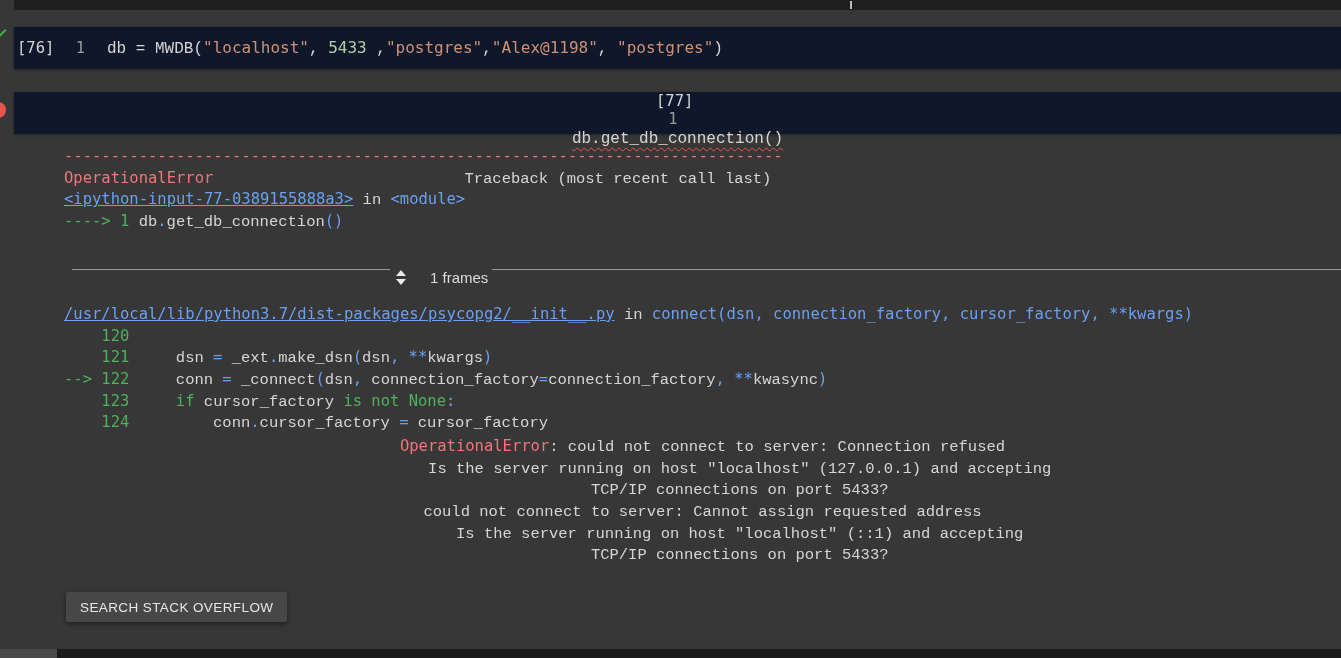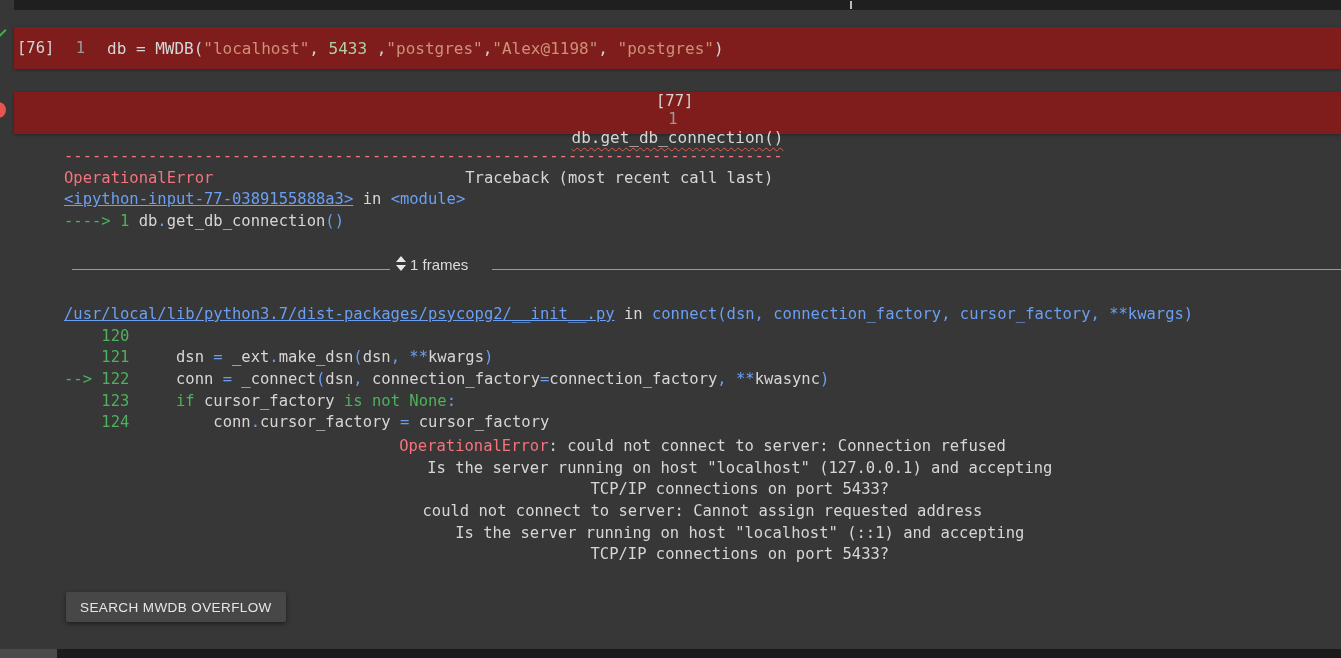--- a/index.html
+++ b/index.html
@@ -6,21 +6,21 @@
   html,body { width:1341px; height:658px; overflow:hidden; }
   body { background:#373737; font-family:"DejaVu Sans Mono","Liberation Mono",monospace; }
 
   .page { position:relative; width:1341px; height:658px; overflow:hidden; }
 
   
   .prev-cell { position:absolute; left:14px; right:0; top:0; height:10px; background:#1f1f1f; }
   .prev-cursor { position:absolute; left:836px; top:1px; width:2px; height:8px; background:#b9b9b9; }
 
   
-  .cell { position:absolute; left:14px; right:0; height:42px; background:#7f1d1d;
+  .cell { position:absolute; left:14px; right:0; height:42px; background:#0f172a;
           box-shadow:0 1px 3px rgba(0,0,0,.35); display:flex; align-items:center; }
   .cell-76 { top:27px; }
   .cell-77 { top:92px;flex-direction:column; }
   .exec-label { color:#d4d4d4; font-size:15.5px; margin-left:3px; width:46px; }
   .gutter-lineno { color:#9b9b9b; font-size:15.5px; width:22px; text-align:right; margin-right:22px; }
   .code-line { font-size:16px; white-space:pre; }
   .squiggle { text-decoration:underline wavy #e4574f 1px; text-underline-offset:4px; }
 
   
   .status-ok { position:absolute; left:-7px; top:29px; width:13px; height:7px;
@@ -30,35 +30,35 @@
                 border-radius:50%; background:#e8544e; }
 
   
   .out { position:absolute; left:64px; right:0; font-size:15.5px; line-height:21.7px;
          white-space:pre; color:#d6d6d6; }
   .out-header { top:146px; }
   .out-frame  { top:284px;margin-top:20px; }
   .out-error  { top:436px;text-align:center; }
   .line { height:21.7px; }
 
-  .tok-fg   { color:#d6d6d6; }
+  .tok-fg   { color:#d6d6d6;font-family:Liberation Mono, monospace; }
   .tok-red  { color:#f4737d; }
   .tok-green{ color:#4eb15c; }
   .tok-blue { color:#6b9ff2; }
   .tok-link { color:#6b9ff2; text-decoration:underline; cursor:pointer; }
   .tok-str  { color:#ce9178; }
   .tok-num  { color:#b5cea8; }
 
   
   .frames-bar { position:absolute; left:0; right:0; top:256px; height:26px; }
   .frames-rule { position:absolute; top:13px; height:1px; background:#9a9a9a; }
   .rule-left  { left:72px; width:318px; }
   .rule-right { left:492px; right:0; }
-  .frames-toggle { position:absolute; left:396px; top:0; height:26px; display:flex;
-                   align-items:flex-start; gap:4px; cursor:pointer; }
+  .frames-toggle { position:absolute; left:396px; top:8px; height:26px; display:flex;
+                   align-items:center; gap:24px; cursor:pointer; }
   .unfold-icon { display:flex; flex-direction:column; gap:3px; }
   .unfold-icon .tri-up   { width:0; height:0; border-left:5px solid transparent;
                            border-right:5px solid transparent; border-bottom:6px solid #e8e8e8; }
   .unfold-icon .tri-down { width:0; height:0; border-left:5px solid transparent;
                            border-right:5px solid transparent; border-top:6px solid #e8e8e8; }
   .frames-label { font-family:"Liberation Sans","DejaVu Sans",sans-serif; font-size:15px;
                   color:#dcdcdc; }
 
   
   .so-button { position:absolute; left:66px; top:592px; height:30px; padding:0 14px;
@@ -106,18 +106,18 @@
       </span>
       <span class="frames-label">1 frames</span>
     </div>
     <div class="frames-rule rule-right"></div>
   </div>
 
   <div class="out out-frame"><div class="line"><span class="tok-link">/usr/local/lib/python3.7/dist-packages/psycopg2/__init__.py</span><span class="tok-fg"> in </span><span class="tok-blue">connect(dsn, connection_factory, cursor_factory, **kwargs)</span></div><div class="line"><span class="tok-green">    120</span></div><div class="line"><span class="tok-green">    121</span><span class="tok-fg">     dsn </span><span class="tok-blue">= </span><span class="tok-fg">_ext</span><span class="tok-blue">.</span><span class="tok-fg">make_dsn</span><span class="tok-blue">(</span><span class="tok-fg">dsn</span><span class="tok-blue">, **</span><span class="tok-fg">kwargs</span><span class="tok-blue">)</span></div><div class="line"><span class="tok-green">--&gt; 122</span><span class="tok-fg">     conn </span><span class="tok-blue">= </span><span class="tok-fg">_connect</span><span class="tok-blue">(</span><span class="tok-fg">dsn</span><span class="tok-blue">, </span><span class="tok-fg">connection_factory</span><span class="tok-blue">=</span><span class="tok-fg">connection_factory</span><span class="tok-blue">, **</span><span class="tok-fg">kwasync</span><span class="tok-blue">)</span></div><div class="line"><span class="tok-green">    123</span><span class="tok-fg">     </span><span class="tok-green">if </span><span class="tok-fg">cursor_factory </span><span class="tok-green">is not </span><span class="tok-green">None</span><span class="tok-blue">:</span></div><div class="line"><span class="tok-green">    124</span><span class="tok-fg">         conn</span><span class="tok-blue">.</span><span class="tok-fg">cursor_factory </span><span class="tok-blue">= </span><span class="tok-fg">cursor_factory</span></div></div>
 
   <div class="out out-error"><div class="line"><span class="tok-red">OperationalError</span><span class="tok-fg">: could not connect to server: Connection refused</span></div><div class="line"><span class="tok-fg">        Is the server running on host "localhost" (127.0.0.1) and accepting</span></div><div class="line"><span class="tok-fg">        TCP/IP connections on port 5433?</span></div><div class="line"><span class="tok-fg">could not connect to server: Cannot assign requested address</span></div><div class="line"><span class="tok-fg">        Is the server running on host "localhost" (::1) and accepting</span></div><div class="line"><span class="tok-fg">        TCP/IP connections on port 5433?</span></div></div>
 
-  <button class="so-button">SEARCH MWDB OVERFLOW</button>
+  <button class="so-button">SEARCH STACK OVERFLOW</button>
 
   <div class="bottom-strip"></div>
   <div class="bottom-block"></div>
 
 </div>
 
 </body></html>

